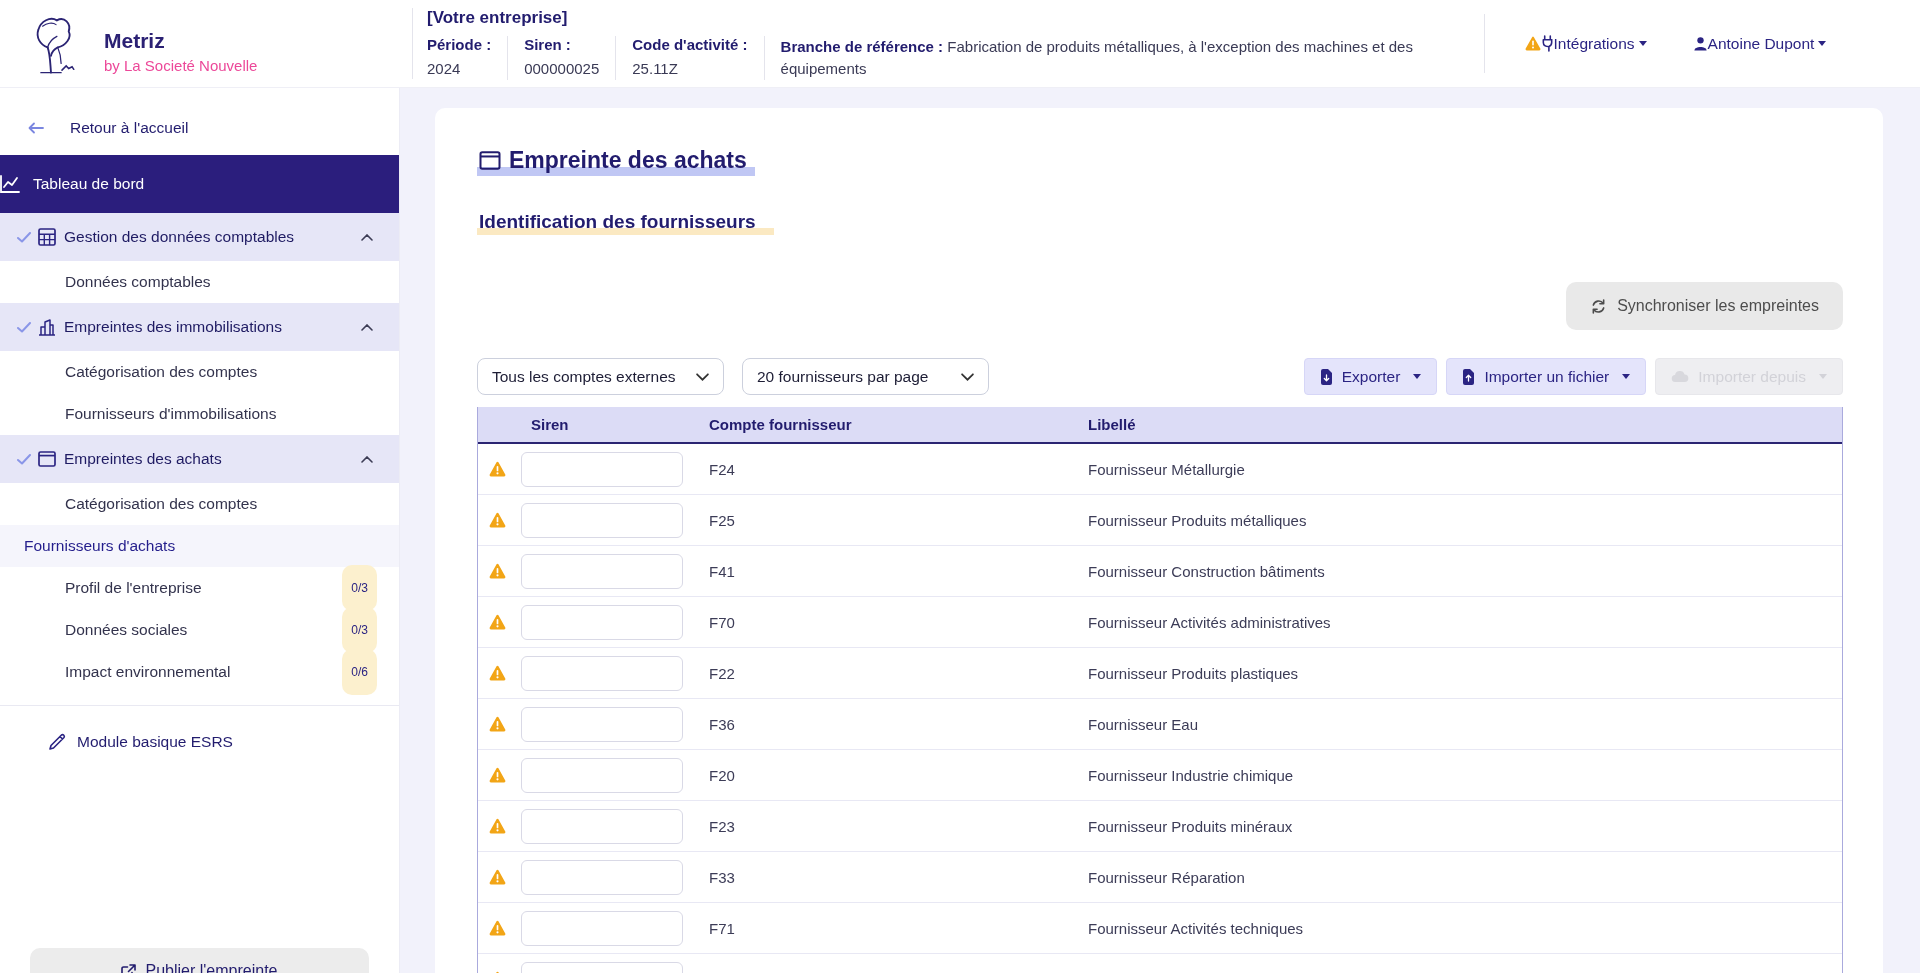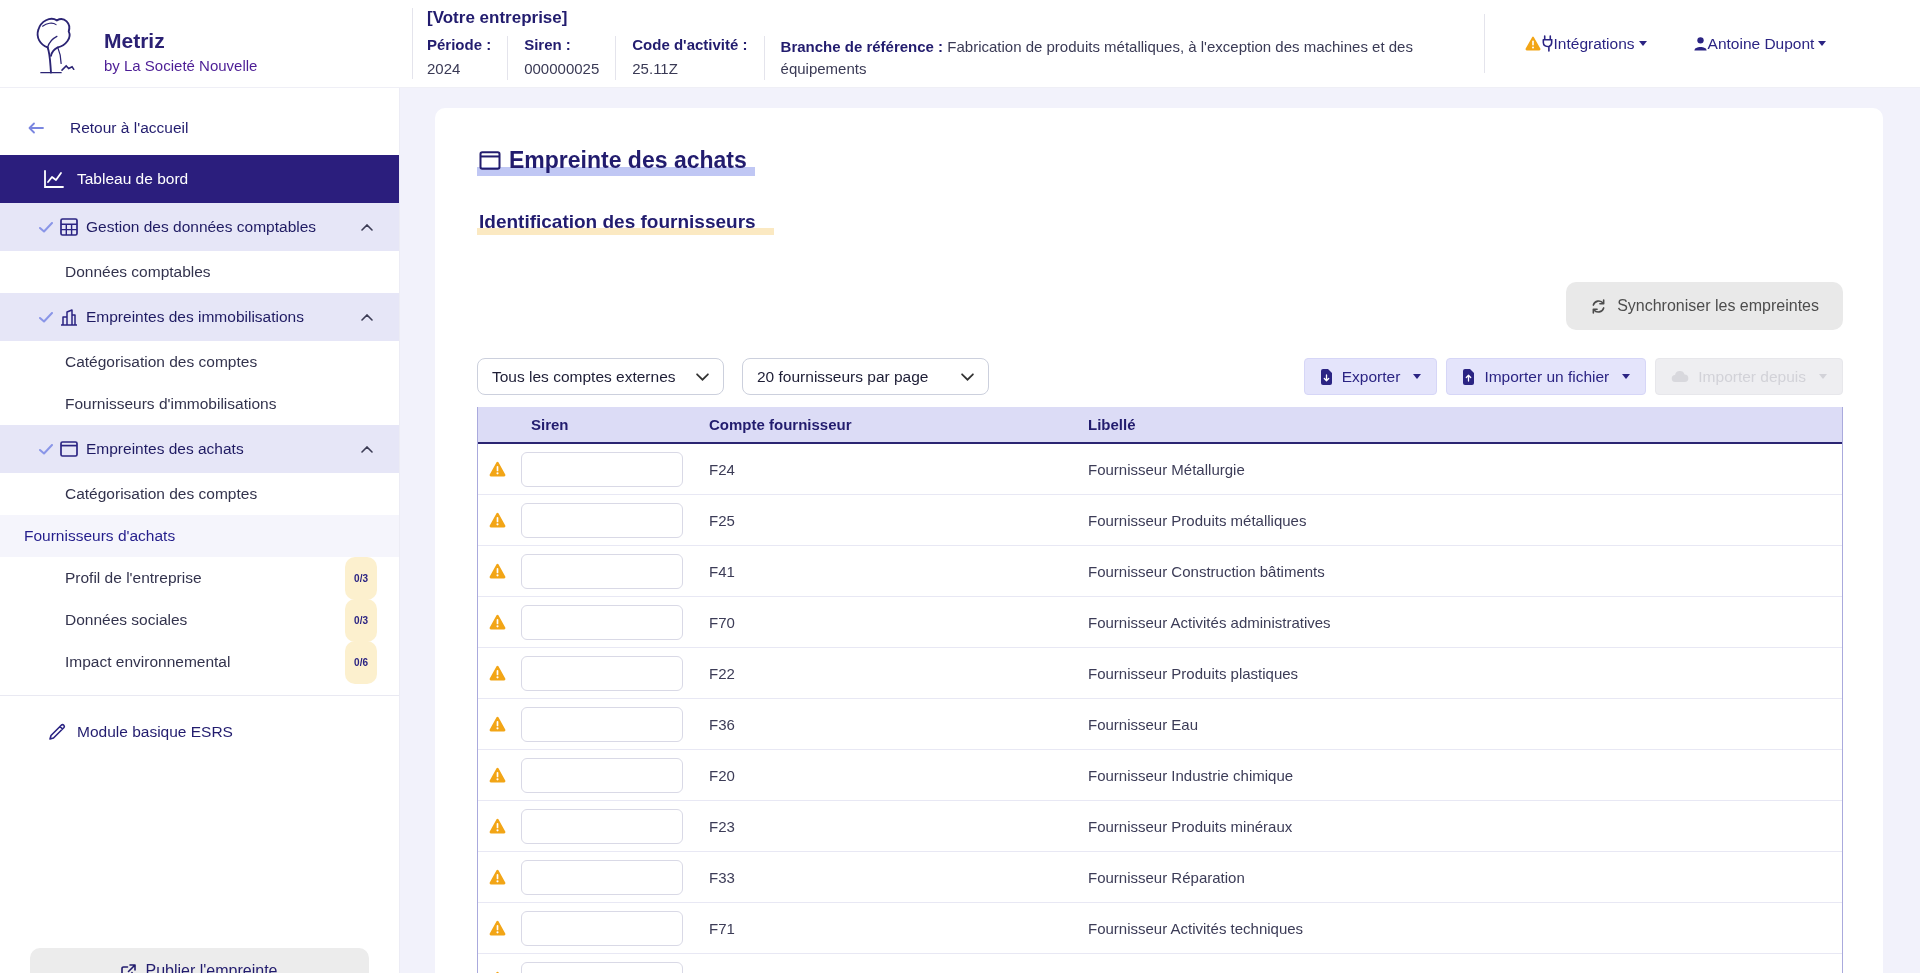--- a/index.html
+++ b/index.html
@@ -6,47 +6,47 @@
   html,body { width:1920px; height:973px; overflow:hidden; }
   body { font-family:"Liberation Sans", sans-serif; background:#f2f2fb; color:#221c6e; }
 
   svg.ic { display:inline-block; flex:none; }
 
   
   .topbar { position:absolute; top:0; left:0; width:1920px; height:88px; background:#fff; display:flex; align-items:stretch; z-index:30; border-bottom:1px solid #efeff6; }
   .brand { width:412px; display:flex; align-items:center; padding-left:24px; flex:none; }
   .brand-txt { margin-left:26px;margin-top:16px; }
   .brand-name { font-size:21px; font-weight:bold; color:#2b2174; }
-  .brand-by { font-size:15px; color:#4c1d95; margin-top:4px; }
+  .brand-by { font-size:15px; color:#ec4899; margin-top:4px; }
   .vdiv { width:1px; background:#e4e4ec; margin:8px 0; }
   .company-block { padding:8px 0 0 14px; flex:none; }
   .company-name { font-size:17px; font-weight:bold; color:#221c6e; }
   .meta-row { display:flex; margin-top:8px; }
   .meta-item { padding:0 16px; border-left:1px solid #e4e4ec; }
   .meta-item:first-child { padding-left:0; border-left:none; }
   .meta-label { font-size:15px; font-weight:bold; color:#221c6e; }
   .meta-value { font-size:15px; color:#3a3a55; margin-top:7px; }
   .branch { max-width:700px; line-height:1.45; font-size:15px; color:#3a3a55; }
   .branch b { color:#221c6e; }
   .top-nav { margin-left:auto; display:flex; align-items:center; border-left:1px solid #e4e4ec; margin:14px 0 14px 20px; padding:0 34px 0 40px; gap:46px; }
   .top-link { display:flex; align-items:center; font-size:15.5px; color:#2b2483; cursor:pointer; white-space:nowrap; }
   .caret { width:0; height:0; border-left:4.5px solid transparent; border-right:4.5px solid transparent; border-top:5.5px solid currentColor; margin-left:4px; }
 
   
   .sidebar { position:absolute; top:88px; left:0; width:400px; height:885px; background:#fff; border-right:1px solid #ececf5; z-index:20; }
   .side-row { display:flex; align-items:center; font-size:15.5px; color:#2a2a49; cursor:pointer; }
   .row-back { height:55px; padding-left:28px; gap:26px; margin-top:12px; color:#221c6e; }
-  .row-dash { height:48px; padding-left:44px; gap:13px; background:#2b1e7d; color:#fff; }
-  .row-section { height:48px; padding-left:36px; background:#e6e6f7; color:#1f1b63; }
+  .row-dash { height:58px; gap:13px; background:#2b1e7d; color:#fff; }
+  .row-section { height:48px; padding-left:14px; background:#e6e6f7; color:#1f1b63; }
   .row-section .lead { width:20px; display:flex; justify-content:center; }
   .row-section .sec-ic { margin:0 8px 0 4px; }
   .row-section .chev { margin-left:auto; margin-right:26px; color:#3c3c55; }
   .row-sub { height:42px; padding-left:65px; color:#33334d; }
   .row-sub-active { background:#f5f5fc; color:#241e8c;padding-left:24px; }
-  .badge { margin-left:auto; margin-right:22px; background:#fcf0ce; color:#2b2483; font-size:10px; font-weight:bold; padding:16px 9px; border-radius:10px; }
+  .badge { margin-left:auto; margin-right:22px; background:#fcf0ce; color:#2b2483; font-size:12px; font-weight:normal; padding:16px 9px; border-radius:10px; }
   .side-divider { height:1px; background:#e9e9f2; margin:12px 0; }
   .row-module { height:48px; padding-left:48px; gap:11px; color:#221c6e; }
   .analysis { position:absolute; left:30px; right:30px; top:790px; }
   .analysis-label { font-size:16px; font-weight:bold; color:#221c6e; }
   .progress-track { margin-top:9px; height:20px; background:#e4e4e9; border-radius:10px; overflow:hidden; }
   .progress-fill { height:100%; width:75%; background:#7b87ea; border-radius:10px; display:flex; align-items:center; justify-content:center; color:#fff; font-size:13px; }
   .publish-btn { position:absolute; left:30px; right:30px; top:860px; height:46px; background:#ececec; border:none; border-radius:10px; display:flex; align-items:center; justify-content:center; gap:9px; font-size:16px; color:#221c6e; font-family:inherit; cursor:pointer; }
 
   
   .main { position:absolute; top:88px; left:400px; width:1520px; height:885px; background:#f2f2fb; }

